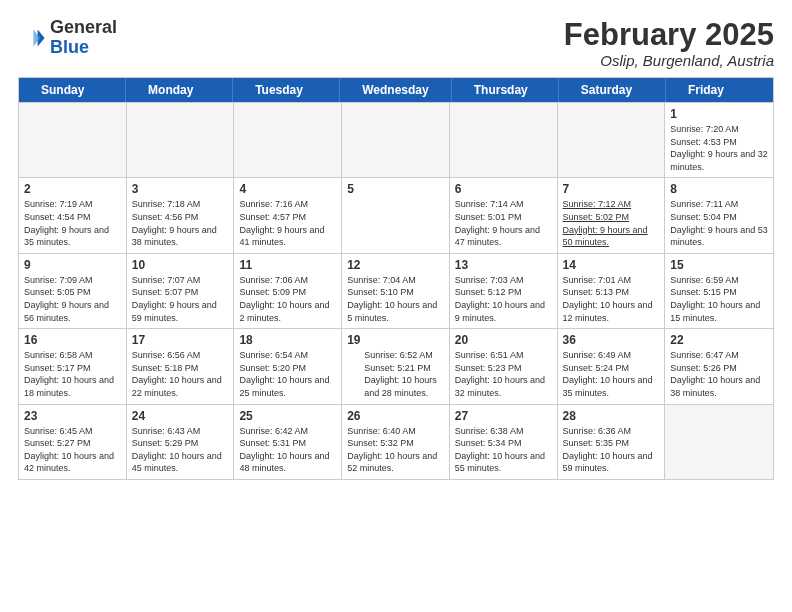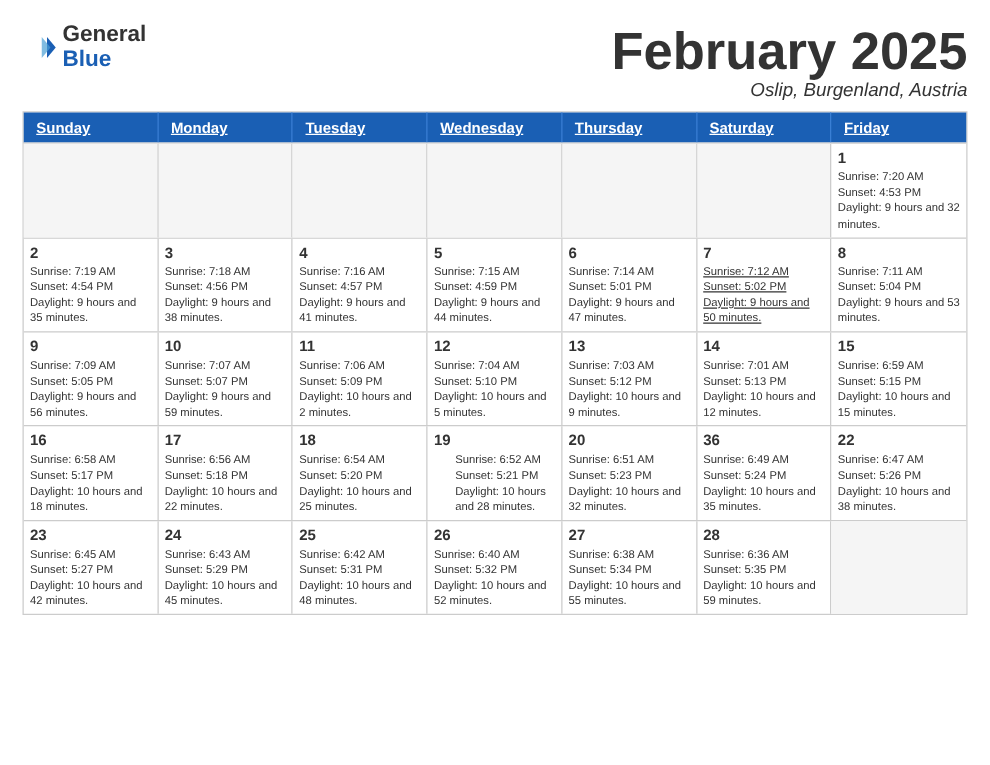--- a/index.html
+++ b/index.html
@@ -36,21 +36,21 @@
     .logo-general { color: #333; }
     .logo-blue { color: #1a5fb4; }
     .logo-icon {
       width: 28px;
       height: 28px;
     }
     .title-block {
       text-align: right;
     }
     .calendar-title {
-      font-size: 42px;
+      font-size: 31px;
       font-weight: bold;
       color: #333;
       line-height: 1.1;
     }
     .calendar-subtitle {
       font-size: 15px;
       color: #333;
       font-style: italic;
     }
     .calendar {
@@ -61,23 +61,22 @@
     }
     .cal-header-row {
       display: grid;
       grid-template-columns: repeat(7, 1fr);
       background: #1a5fb4;
     }
     .cal-header-cell {
       color: #fff;
       font-size: 12px;
       font-weight: bold;
-      padding: 5px 10px;
+      padding: 5px 22px;
       border-right: 1px solid #3a7fd4;
-      text-decoration: underline;
     }
     .cal-header-cell:last-child { border-right: none; }
     .cal-body {
       flex: 1;
       display: flex;
       flex-direction: column;
     }
     .cal-row {
       display: grid;
       grid-template-columns: repeat(7, 1fr);
@@ -166,23 +165,20 @@
 Daylight: 9 hours and 38 minutes.</div>
           </div>
           <div class="cal-cell">
             <span class="day-num">4</span>
             <div class="day-info" style="white-space: pre-line;">Sunrise: 7:16 AM
 Sunset: 4:57 PM
 Daylight: 9 hours and 41 minutes.</div>
           </div>
           <div class="cal-cell">
             <span class="day-num">5</span>
-            <div class="day-info" style="white-space: pre-line;">Sunrise: 7:15 AM
-Sunset: 4:59 PM
-Daylight: 9 hours and 44 minutes.</div>
           </div>
           <div class="cal-cell">
             <span class="day-num">6</span>
             <div class="day-info" style="white-space: pre-line;">Sunrise: 7:14 AM
 Sunset: 5:01 PM
 Daylight: 9 hours and 47 minutes.</div>
           </div>
           <div class="cal-cell">
             <span class="day-num">7</span>
             <div class="day-info" style="white-space: pre-line; text-decoration: underline;">Sunrise: 7:12 AM

